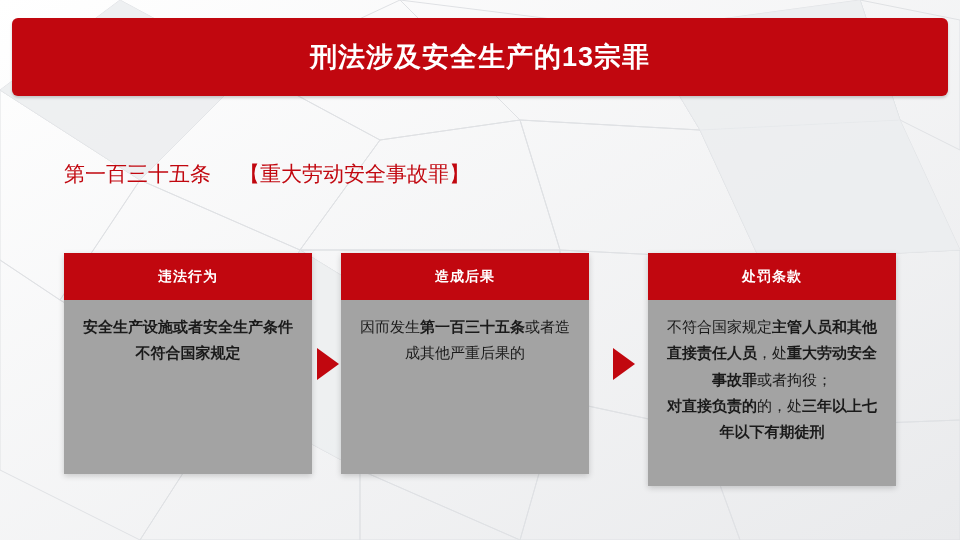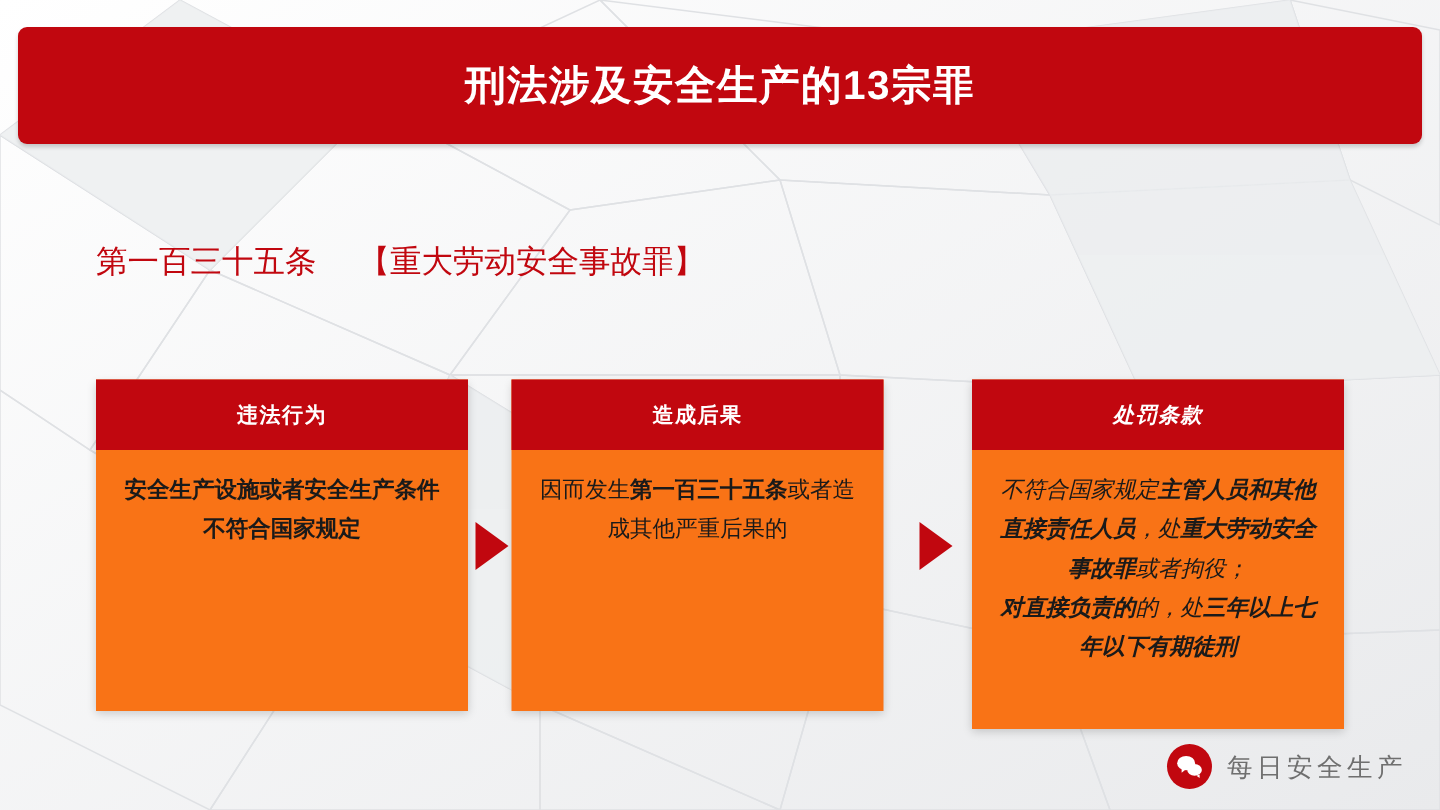--- a/index.html
+++ b/index.html
@@ -61,26 +61,26 @@
     font-size: 21px;
     font-weight: normal;
     white-space: nowrap;
   }
 
   
   .card {
     position: absolute;
     top: 253px;
     width: 248px;
-    background: #f97316;
+    background: #a3a3a3;
     box-shadow: 0 2px 6px rgba(0,0,0,0.18);
   }
   #card-1 { left: 64px; height: 221px; }
   #card-2 { left: 341px; height: 221px; }
-  #card-3 { left: 648px; height: 233px; font-style: italic; }
+  #card-3 { left: 648px; height: 233px; }
 
   .card-header {
     height: 47px;
     background: #c1070f;
     color: #ffffff;
     font-size: 14px;
     font-weight: bold;
     display: flex;
     align-items: center;
     justify-content: center;
@@ -210,25 +210,14 @@
   <div class="arrow" id="arrow-2"></div>
 
   <div class="card" id="card-3">
     <div class="card-header">处罚条款</div>
     <div class="card-body">
       <span>不符合国家规定</span><b>主管人员和其他直接责任人员</b><span>，处</span><b>重大劳动安全事故罪</b><span>或者拘役；</span><br>
       <b>对直接负责的</b><span>的，处</span><b>三年以上七年以下有期徒刑</b>
     </div>
   </div>
 
-  <div id="footer-wechat">
-    <div id="wechat-badge">
-      <svg width="18" height="18" viewBox="0 0 24 24" fill="#ffffff" xmlns="http://www.w3.org/2000/svg">
-        <ellipse cx="9" cy="9" rx="8" ry="6.4"></ellipse>
-        <polygon points="5,13 5,17.5 8.6,14.6"></polygon>
-        <ellipse cx="16.5" cy="15" rx="6.5" ry="5.2"></ellipse>
-        <polygon points="21,19 21,22.3 18.2,20.2"></polygon>
-      </svg>
-    </div>
-    <div id="footer-text">每日安全生产</div>
-  </div>
 
 </div>
 
 </body></html>

